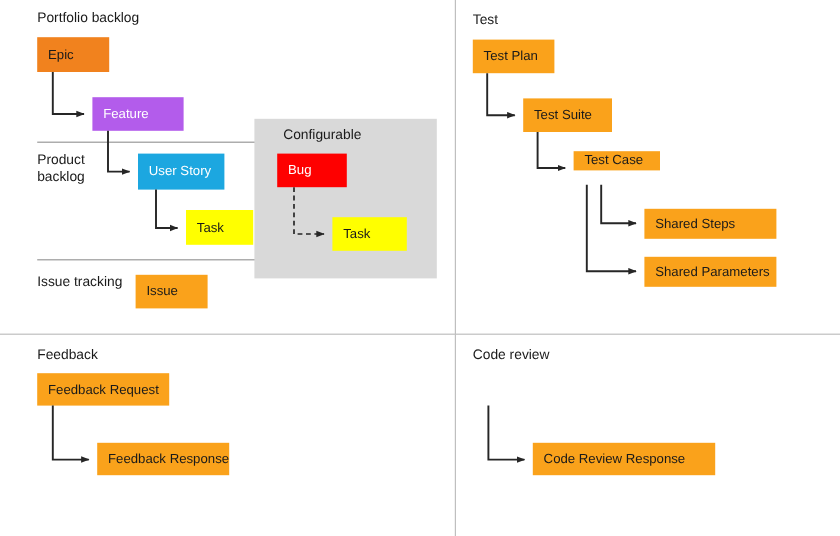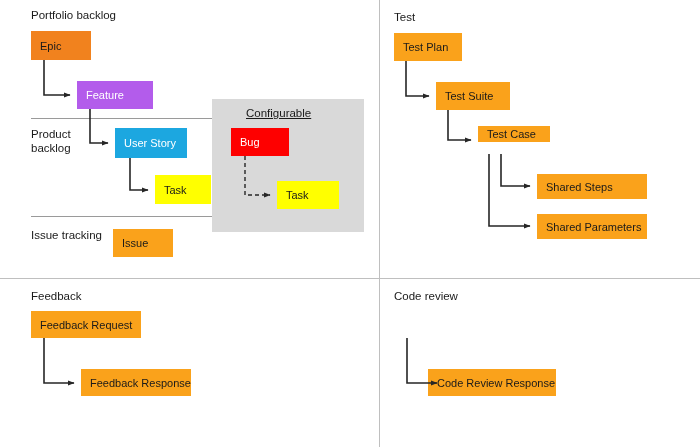--- a/index.html
+++ b/index.html
@@ -109,21 +109,21 @@
 
   <div class="rule" style="left:31px; top:118px; width:183px;"></div>
   <div class="rule" style="left:31px; top:216px; width:183px;"></div>
 
   <div class="caption" style="left:31px; top:127px;">Product
 backlog</div>
 
   <div class="caption" style="left:31px; top:228px;">Issue tracking</div>
 
   <div class="group-panel" style="left:212px; top:99px; width:152px; height:133px;"></div>
-  <div class="group-title" style="left:246px; top:107px;text-decoration:underline;">Configurable</div>
+  <div class="group-title" style="left:236px; top:107px;">Configurable</div>
 
   <div class="node orange-dark" style="left:31px; top:31px; width:60px; height:29px;">Epic</div>
 
   <div class="node purple" style="left:77px; top:81px; width:76px; height:28px;">Feature</div>
 
   <div class="node blue" style="left:115px; top:128px; width:72px; height:30px;">User Story</div>
 
   <div class="node yellow" style="left:155px; top:175px; width:56px; height:29px;">Task</div>
 
   <div class="node orange" style="left:113px; top:229px; width:60px; height:28px;">Issue</div>
@@ -146,21 +146,21 @@
 
   <div class="caption" style="left:31px; top:289px;">Feedback</div>
 
   <div class="node orange" style="left:31px; top:311px; width:110px; height:27px;">Feedback Request</div>
 
   <div class="node orange" style="left:81px; top:369px; width:110px; height:27px;">Feedback Response</div>
 
   <div class="caption" style="left:394px; top:289px;">Code review</div>
 
 
-  <div class="node orange" style="left:428px; top:369px; width:128px; height:27px;">Code Review Response</div>
+  <div class="node orange" style="left:444px; top:369px; width:152px; height:27px;">Code Review Response</div>
 
   <svg id="links" viewBox="0 0 700 447" xmlns="http://www.w3.org/2000/svg">
     <defs>
       <marker id="arrow" markerWidth="7" markerHeight="7" refX="6.4" refY="3" orient="auto" markerUnits="userSpaceOnUse">
         <path d="M0,0.3 L7,3 L0,5.7 Z" fill="#262626"></path>
       </marker>
       <marker id="arrow-dash" markerWidth="7" markerHeight="7" refX="6.4" refY="3" orient="auto" markerUnits="userSpaceOnUse">
         <path d="M0,0.3 L7,3 L0,5.7 Z" fill="#262626"></path>
       </marker>
     </defs>

